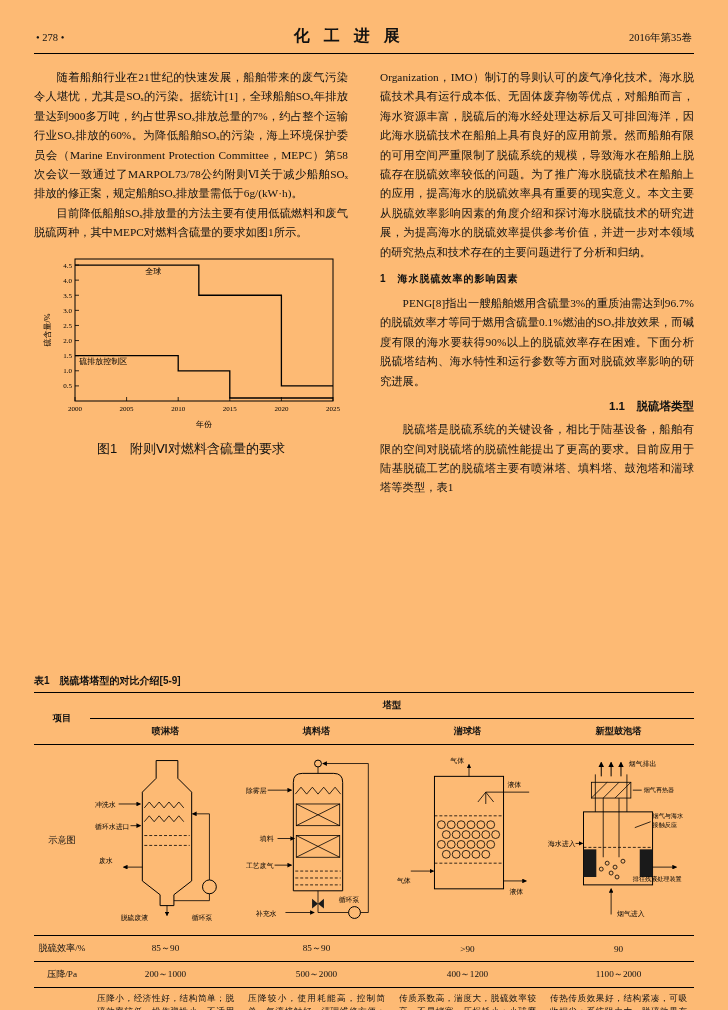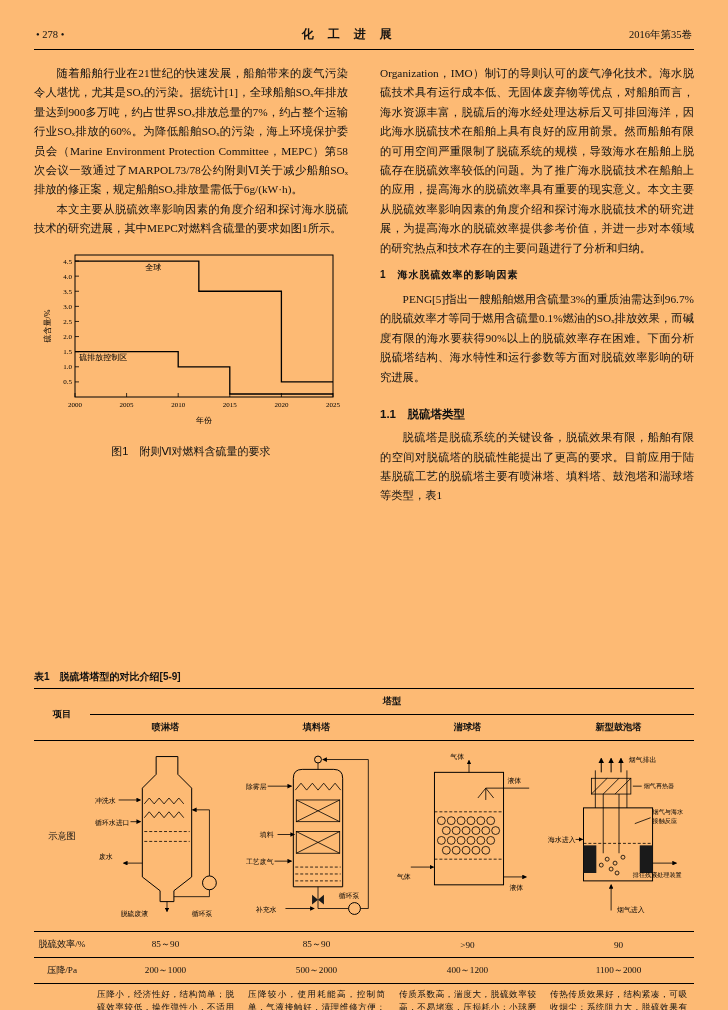--- a/index.html
+++ b/index.html
@@ -2,35 +2,35 @@
 <html><head>
 <meta charset="utf-8">
 <style>
   * { margin:0; padding:0; box-sizing:border-box; }
   body { width:728px; height:1010px; background:#e8e8e8; font-family:"Liberation Serif","DejaVu Serif",serif; color:#111; }
   .page { width:728px; height:1010px; background:#fdba74; padding:26px 34px 18px; overflow:hidden; }
 
   
   .page-header { display:flex; justify-content:space-between; align-items:baseline; padding:0 2px 6px; border-bottom:1.6px solid #000; }
   .pagenum { font-size:10.5px; }
-  .journal { font-size:12px; letter-spacing:14px; padding-left:14px; font-weight:bold; }
+  .journal { font-size:16px; letter-spacing:14px; padding-left:14px; font-weight:bold; }
   .issue { font-size:10.5px; }
 
   
   .columns { display:flex; gap:32px; margin-top:14px; height:600px; overflow:hidden; }
   .col { width:319px; }
   .para { font-size:11.3px; line-height:19.4px; text-align:justify; }
   .indent { text-indent:2em; }
   .sec-h1 { font-family:"Liberation Sans","DejaVu Sans",sans-serif; font-size:10px; font-weight:bold; margin:10px 0 8px; letter-spacing:1px; }
-  .sec-h2 { font-family:"Liberation Sans","DejaVu Sans",sans-serif; font-size:11.5px; font-weight:bold; margin:20px 0 6px; }
+  .sec-h2 { font-family:"Liberation Sans","DejaVu Sans",sans-serif; font-size:11.5px; font-weight:bold; margin:8px 0 6px;text-align:right; }
 
   
   .figure { margin-top:10px; text-align:center; }
   .figure svg { display:block; margin:0 auto; }
-  .fig-caption { font-size:11px; margin-top:17px; font-family:"Liberation Sans","DejaVu Sans",sans-serif;text-align:center; }
+  .fig-caption { font-size:13px; margin-top:9px; font-family:"Liberation Sans","DejaVu Sans",sans-serif;text-align:center; }
   .chart-txt { font-size:7px; }
 
   
   .table-block { margin-top:6px; }
   .tbl-caption { font-size:10px; font-weight:bold; font-family:"Liberation Sans","DejaVu Sans",sans-serif; margin-bottom:4px; }
   table.cmp { width:100%; border-collapse:collapse; border-top:1.6px solid #000; border-bottom:1.6px solid #000; table-layout:fixed; }
   table.cmp td { text-align:center; vertical-align:middle; font-size:9.2px; padding:6px 3px; }
   .col-item { width:56px; }
   .cell-item-head { border-bottom:0.8px solid #000; font-weight:bold; font-family:"Liberation Sans","DejaVu Sans",sans-serif; }
   .cell-group-head { border-bottom:0.8px solid #000; font-weight:bold; font-family:"Liberation Sans","DejaVu Sans",sans-serif; height:18px; }
@@ -55,21 +55,21 @@
   <header class="page-header">
     <span class="pagenum">• 278 •</span>
     <span class="journal">化工进展</span>
     <span class="issue">2016年第35卷</span>
   </header>
 
   <div class="columns">
 
     <div class="col">
       <p class="para indent">随着船舶行业在21世纪的快速发展，船舶带来的废气污染令人堪忧，尤其是SOₓ的污染。据统计[1]，全球船舶SOₓ年排放量达到900多万吨，约占世界SOₓ排放总量的7%，约占整个运输行业SOₓ排放的60%。为降低船舶SOₓ的污染，海上环境保护委员会（Marine Environment Protection Committee，MEPC）第58次会议一致通过了MARPOL73/78公约附则Ⅵ关于减少船舶SOₓ排放的修正案，规定船舶SOₓ排放量需低于6g/(kW·h)。</p>
-      <p class="para indent">本文主要从脱硫效率影响因素的角度介绍和探讨海水脱硫技术的研究进展，其中MEPC对燃料含硫量的要求如图1所示。</p>
+      <p class="para indent">目前降低船舶SOₓ排放量的方法主要有使用低硫燃料和废气脱硫两种，其中MEPC对燃料含硫量的要求如图1所示。</p>
 
       <figure class="figure">
         <svg id="fig1-chart" width="300" height="178">
             <rect x="34" y="6" width="258" height="142" fill="none" stroke="#000" stroke-width="1"></rect>
             <line x1="34" y1="132.89361702127658" x2="38" y2="132.89361702127658" stroke="#000" stroke-width="0.8"></line>
             <text x="31" y="135.39361702127658" text-anchor="end" font-size="7" class="chart-txt">0.5</text>
             <line x1="34" y1="117.7872340425532" x2="38" y2="117.7872340425532" stroke="#000" stroke-width="0.8"></line>
             <text x="31" y="120.2872340425532" text-anchor="end" font-size="7" class="chart-txt">1.0</text>
             <line x1="34" y1="102.68085106382979" x2="38" y2="102.68085106382979" stroke="#000" stroke-width="0.8"></line>
             <text x="31" y="105.18085106382979" text-anchor="end" font-size="7" class="chart-txt">1.5</text>
@@ -104,23 +104,23 @@
             <text x="9" y="77" font-size="8" text-anchor="middle" transform="rotate(-90 9 77)">硫含量/%</text>
             <text x="163" y="174" font-size="8" text-anchor="middle">年份</text>
           </svg>
         <figcaption class="fig-caption">图1　附则Ⅵ对燃料含硫量的要求</figcaption>
       </figure>
     </div>
 
     <div class="col">
       <p class="para">Organization，IMO）制订的导则认可的废气净化技术。海水脱硫技术具有运行成本低、无固体废弃物等优点，对船舶而言，海水资源丰富，脱硫后的海水经处理达标后又可排回海洋，因此海水脱硫技术在船舶上具有良好的应用前景。然而船舶有限的可用空间严重限制了脱硫系统的规模，导致海水在船舶上脱硫存在脱硫效率较低的问题。为了推广海水脱硫技术在船舶上的应用，提高海水的脱硫效率具有重要的现实意义。本文主要从脱硫效率影响因素的角度介绍和探讨海水脱硫技术的研究进展，为提高海水的脱硫效率提供参考价值，并进一步对本领域的研究热点和技术存在的主要问题进行了分析和归纳。</p>
       <h2 class="sec-h1">1　海水脱硫效率的影响因素</h2>
-      <p class="para indent">PENG[5]指出一艘船舶燃用含硫量3%的重质油需达到96.7%的脱硫效率才等同于燃用含硫量0.1%燃油的SOₓ排放效果，而碱度有限的海水要获得90%以上的脱硫效率存在困难。下面分析脱硫塔结构、海水特性和运行参数等方面对脱硫效率影响的研究进展。</p>
+      <p class="para indent">PENG[8]指出一艘船舶燃用含硫量3%的重质油需达到96.7%的脱硫效率才等同于燃用含硫量0.1%燃油的SOₓ排放效果，而碱度有限的海水要获得90%以上的脱硫效率存在困难。下面分析脱硫塔结构、海水特性和运行参数等方面对脱硫效率影响的研究进展。</p>
       <h3 class="sec-h2">1.1　脱硫塔类型</h3>
-      <p class="para indent">脱硫塔是脱硫系统的关键设备，脱硫效果有限，船舶有限的空间对脱硫塔的脱硫性能提出了更高的要求。目前应用于陆基脱硫工艺的脱硫塔主要有喷淋塔、填料塔、鼓泡塔和湍球塔等类型，表1</p>
+      <p class="para indent">脱硫塔是脱硫系统的关键设备，相比于陆基设备，船舶有限的空间对脱硫塔的脱硫性能提出了更高的要求。目前应用于陆基脱硫工艺的脱硫塔主要有喷淋塔、填料塔、鼓泡塔和湍球塔等类型，表1</p>
     </div>
 
   </div>
 
   <div class="table-block">
     <div class="tbl-caption">表1　脱硫塔塔型的对比介绍[5-9]</div>
 
     <table class="cmp">
       <colgroup>
           <col class="col-item">

